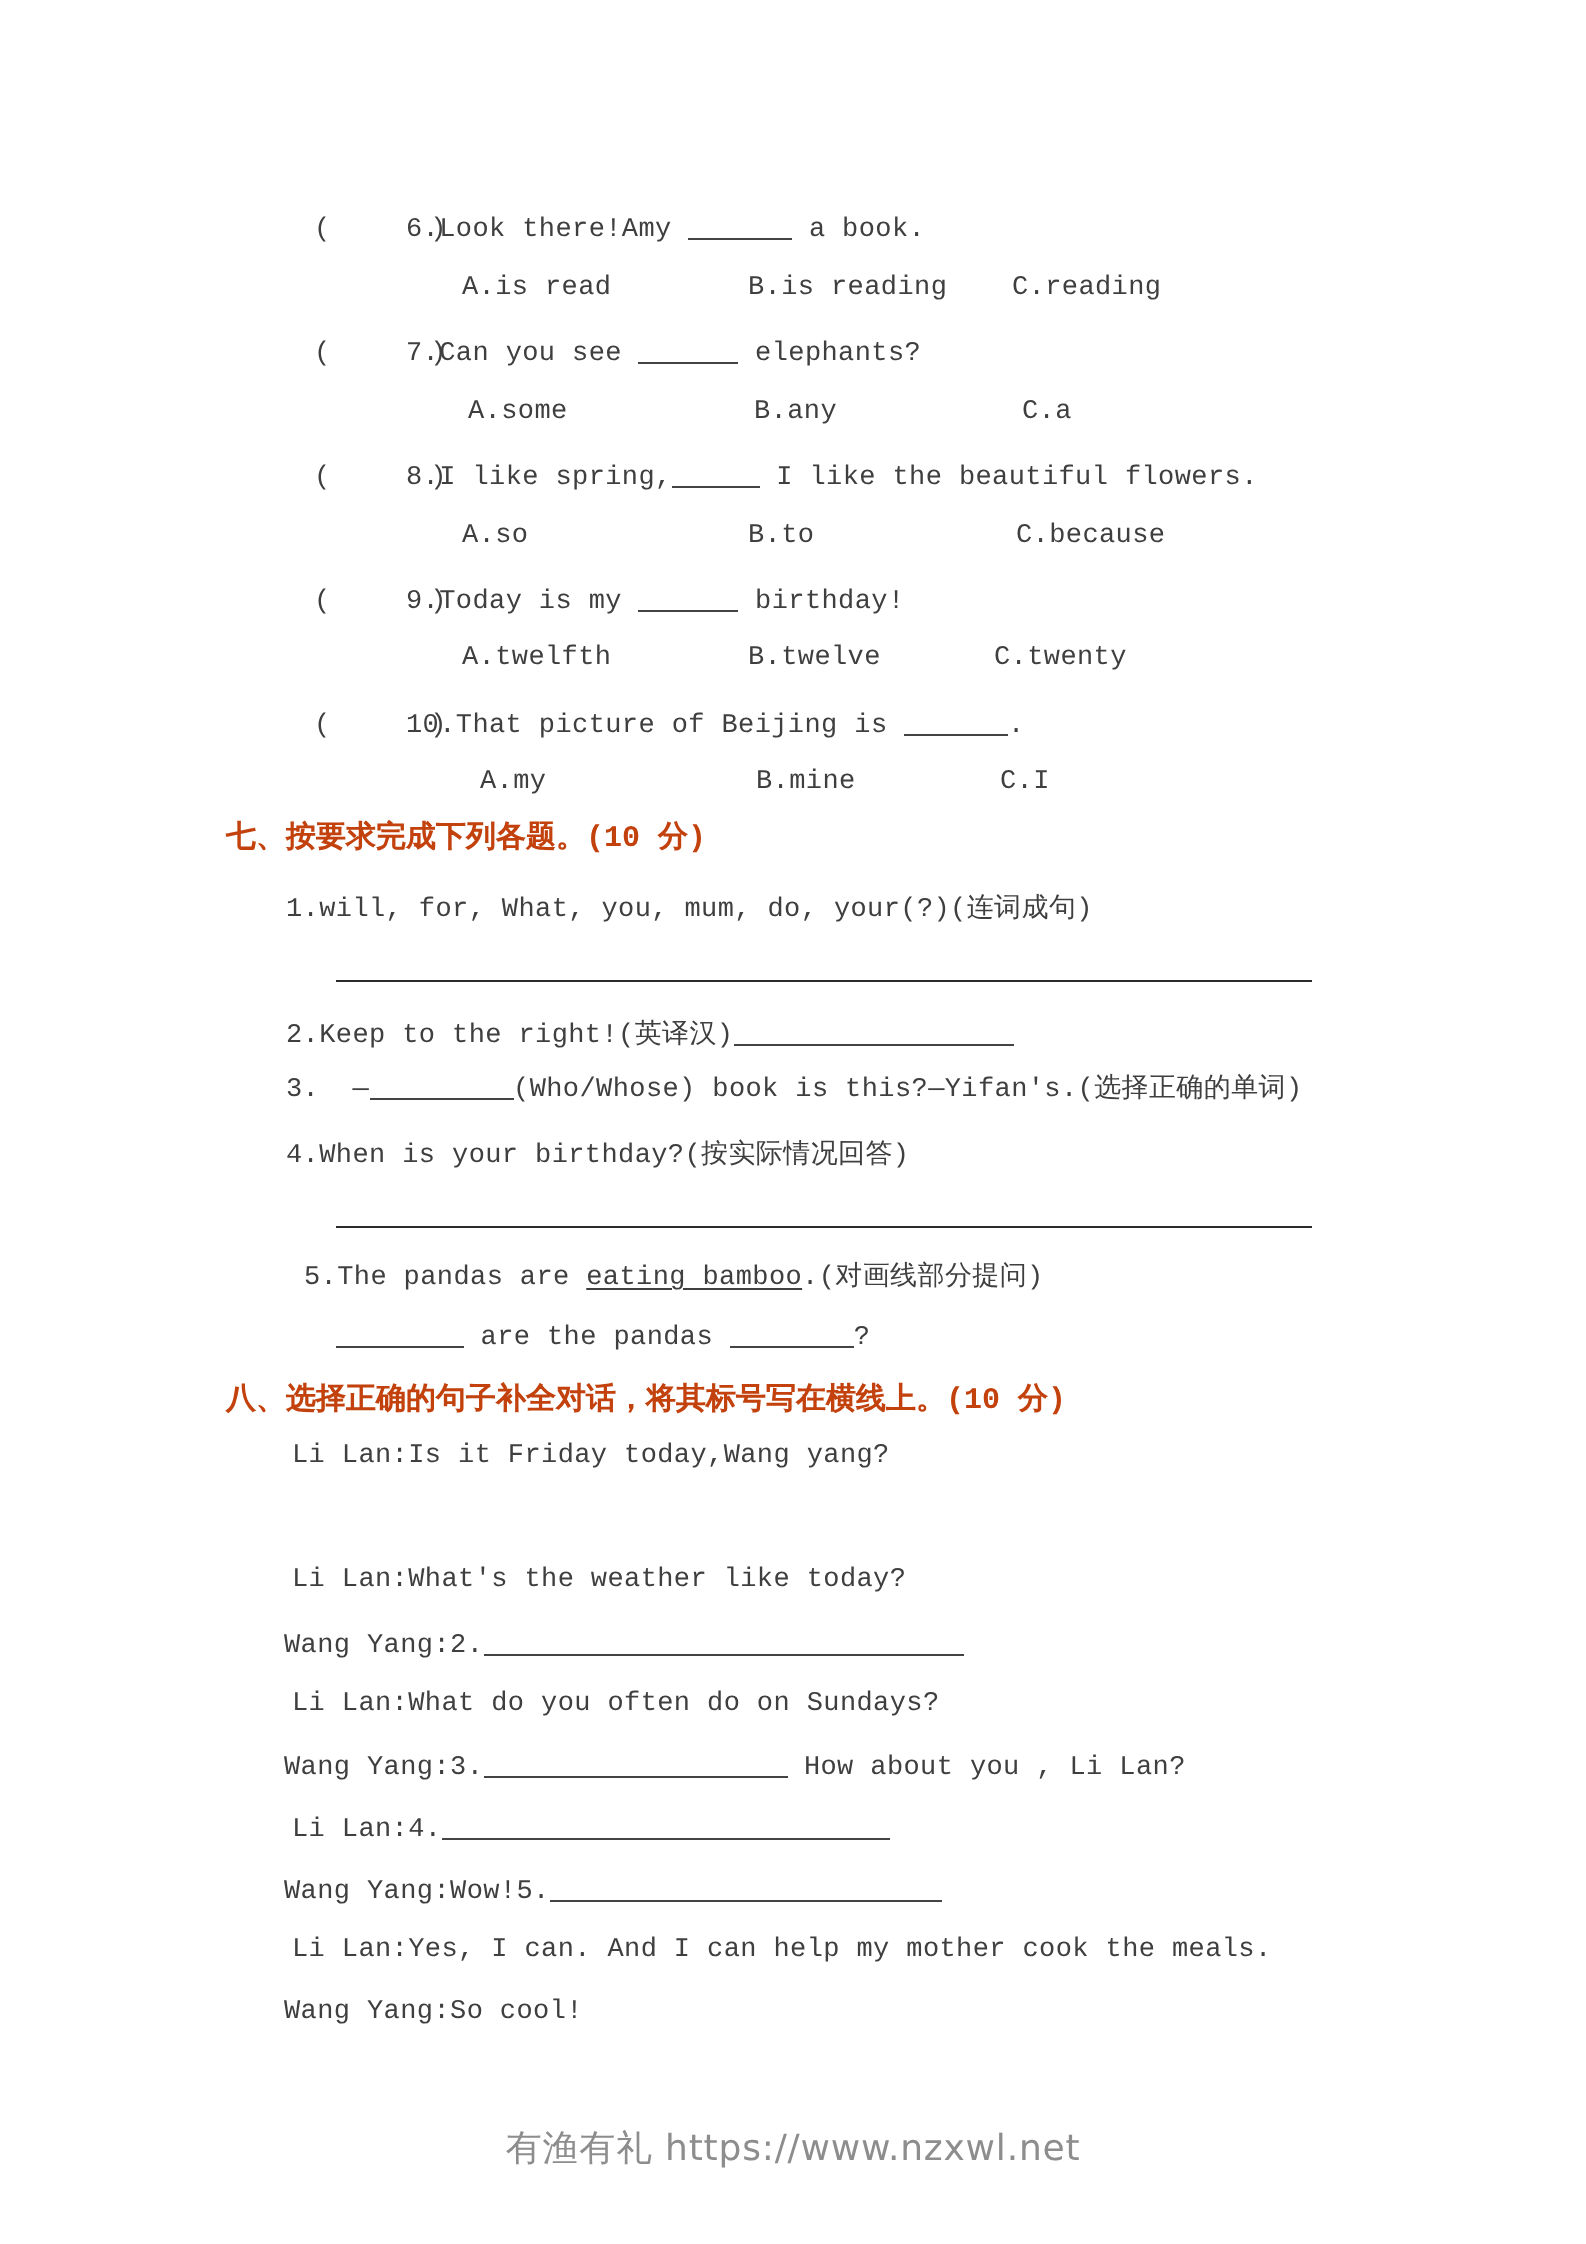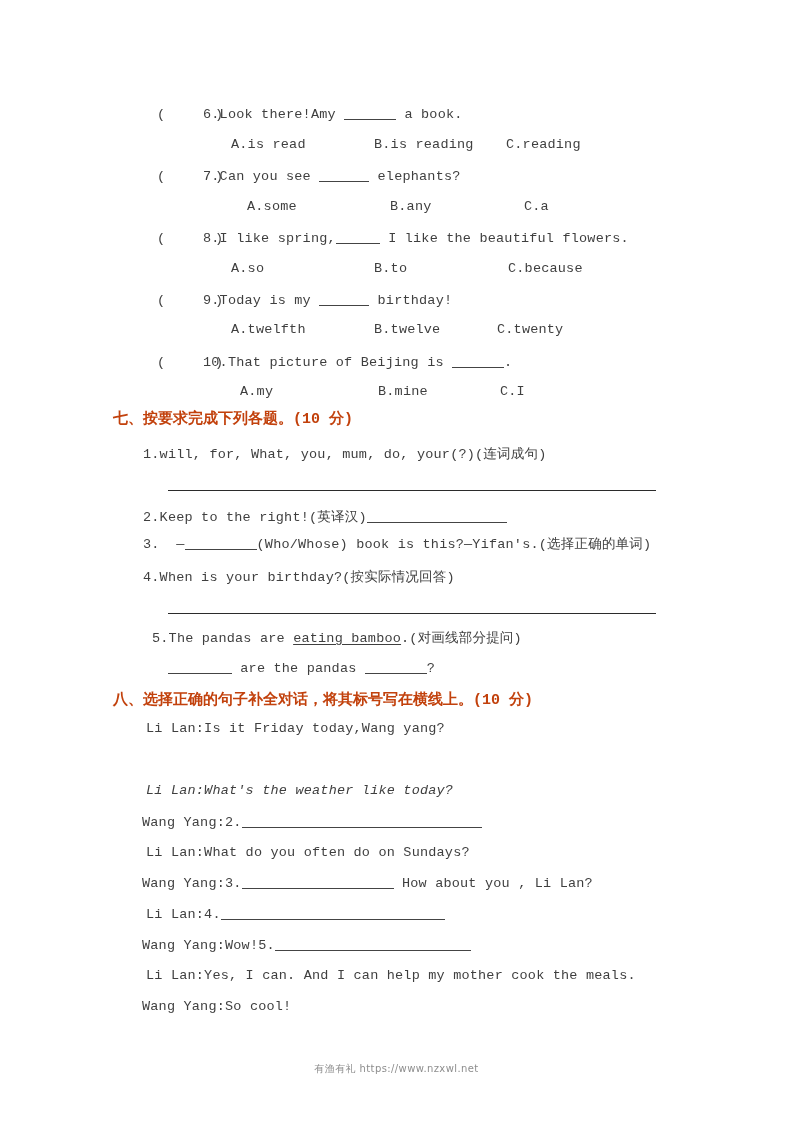--- a/index.html
+++ b/index.html
@@ -100,21 +100,21 @@
   }
 
   
   .footer {
     position: absolute;
     left: 0;
     top: 1062px;
     width: 793px;
     text-align: center;
     font-family: "DejaVu Sans", "Liberation Sans", sans-serif;
-    font-size: 10px;
+    font-size: 18px;
     color: #8d8d8d;
     letter-spacing: 0.4px;
   }
 </style>
 </head>
 <body>
 
 <div class="page">
 
   <div class="mc-block">
@@ -124,21 +124,21 @@
     </div>
     <div class="mc-options" style="position:absolute; left:0; top:137px; width:744px;">
       <span class="mono opt" style="left:231px;">A.is read</span>
       <span class="mono opt" style="left:374px;">B.is reading</span>
       <span class="mono opt" style="left:506px;">C.reading</span>
     </div>
 
     <div class="mc-item" style="position:absolute; left:0; top:168px; width:793px;">
       <span class="mono mc-stem"><span class="paren">(      )</span><span>7.</span><span>Can you see </span><span class="blank-inline" style="width:50px;"></span><span> elephants?</span></span>
     </div>
-    <div class="mc-options" style="position:absolute; left:16px; top:199px; width:650px;">
+    <div class="mc-options" style="position:absolute; left:3px; top:199px; width:650px;">
       <span class="mono opt" style="left:231px;">A.some</span>
       <span class="mono opt" style="left:374px;">B.any</span>
       <span class="mono opt" style="left:508px;">C.a</span>
     </div>
 
     <div class="mc-item" style="position:absolute; left:0; top:230px; width:793px;">
       <span class="mono mc-stem"><span class="paren">(      )</span><span>8.</span><span>I like spring,</span><span class="blank-inline" style="width:44px;"></span><span> I like the beautiful flowers.</span></span>
     </div>
     <div class="mc-options" style="position:absolute; left:0; top:261px; width:663px;">
       <span class="mono opt" style="left:231px;">A.so</span>
@@ -179,21 +179,21 @@
 
   <div class="mono fr-line" style="left:152px; top:629px;"><span>5.The pandas are </span><span class="underline-word">eating bamboo</span><span>.(对画线部分提问)</span></div>
 
   <div class="mono fr-line" style="left:168px; top:660px;"><span class="blank-inline" style="width:64px;"></span><span> are the pandas </span><span class="blank-inline" style="width:62px;"></span><span>?</span></div>
 
   <div class="section-head" style="left:113px; top:690px;">八、选择正确的句子补全对话，将其标号写在横线上。(10 分)</div>
 
   <div class="mono dlg-line" style="left:146px; top:721px;"><span>Li Lan:</span><span>Is it Friday today,Wang yang?</span></div>
 
 
-  <div class="mono dlg-line" style="left:146px; top:783px;font-style:italic;"><span>Li Lan:</span><span>What's the weather like today?</span></div>
+  <div class="mono dlg-line" style="left:146px; top:783px;"><span>Li Lan:</span><span>What's the weather like today?</span></div>
 
   <div class="mono dlg-line" style="left:142px; top:814px;"><span>Wang Yang:</span><span>2.</span><span class="blank-inline" style="width:240px;"></span></div>
 
   <div class="mono dlg-line" style="left:146px; top:845px;"><span>Li Lan:</span><span>What do you often do on Sundays?</span></div>
 
   <div class="mono dlg-line" style="left:142px; top:875px;"><span>Wang Yang:</span><span>3.</span><span class="blank-inline" style="width:152px;"></span><span> </span><span>How about you , Li Lan?</span></div>
 
   <div class="mono dlg-line" style="left:146px; top:906px;"><span>Li Lan:</span><span>4.</span><span class="blank-inline" style="width:224px;"></span></div>
 
   <div class="mono dlg-line" style="left:142px; top:937px;"><span>Wang Yang:</span><span>Wow!5.</span><span class="blank-inline" style="width:196px;"></span></div>

